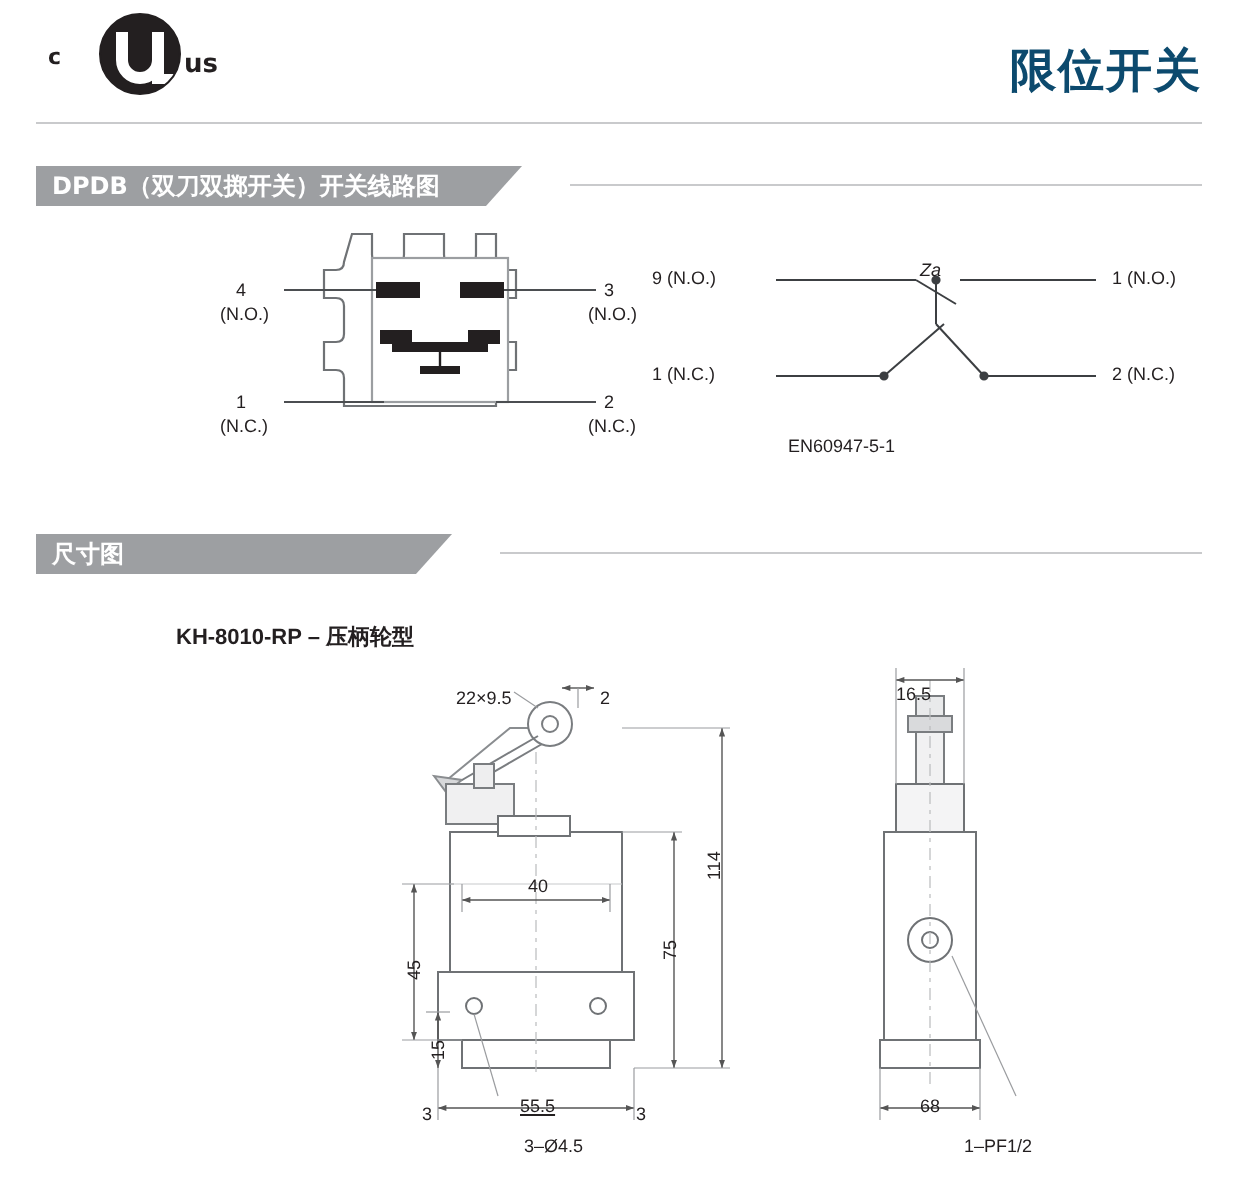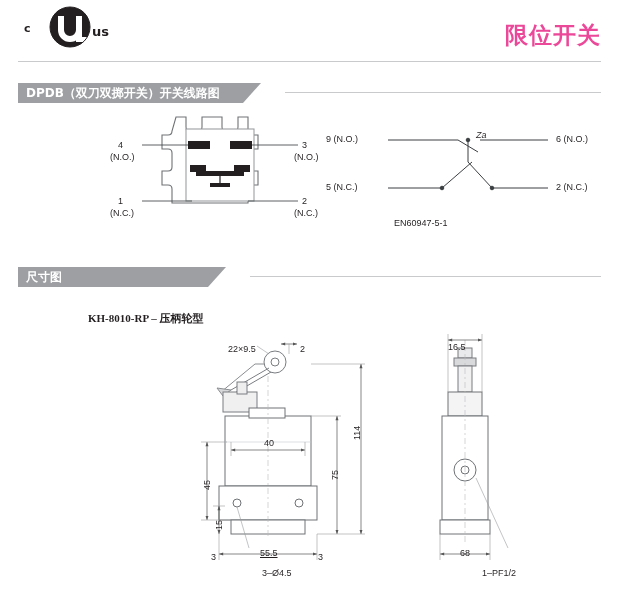--- a/index.html
+++ b/index.html
@@ -13,21 +13,21 @@
   }
   
   .header{
     position:absolute;left:0;top:0;width:619px;height:62px;
   }
   .ul-logo{
     position:absolute;left:20px;top:6px;width:100px;height:46px;
   }
   .page-title{
     position:absolute;right:18px;top:20px;
-    font-size:23px;font-weight:bold;color:#ec4899;
+    font-size:23px;font-weight:bold;color:#0c4a6e;
     letter-spacing:1px;
     font-family:"DejaVu Sans", sans-serif;
   }
   
   .banner{
     position:absolute;height:20px;
   }
   .banner .bar{
     position:absolute;left:0;top:0;height:20px;background:#9d9fa2;
   }
@@ -45,21 +45,21 @@
   .rule{
     position:absolute;height:1px;background:#c9cacc;left:18px;width:583px;
   }
   
   .t{position:absolute;white-space:nowrap;font-size:9px;color:#231f20;}
   .t9{font-size:9px;}
   .cjk{font-family:"DejaVu Sans", sans-serif;}
   svg{display:block;}
   .sub-title{
     position:absolute;font-size:11px;font-weight:bold;color:#231f20;
-    font-family:Liberation Serif, serif;white-space:nowrap;
+    font-family:Liberation Sans, sans-serif;white-space:nowrap;
   }
 </style>
 </head>
 <body>
 
 <div class="header">
 
   <div class="ul-logo">
     <svg width="104" height="46" viewBox="0 0 104 46">
 
@@ -147,24 +147,24 @@
 
       <line x1="78" y1="22" x2="98" y2="34"></line>
 
       <circle cx="88" cy="22" r="1.8" fill="#3c3f42"></circle>
       <circle cx="62" cy="70" r="1.8" fill="#3c3f42"></circle>
       <circle cx="112" cy="70" r="1.8" fill="#3c3f42"></circle>
     </g>
   </svg>
 
   <div class="t t9" style="left:326px;top:34px;">9 (N.O.)</div>
-  <div class="t t9" style="left:556px;top:34px;">6 (N.O.)</div>
-  <div class="t t9" style="left:326px;top:82px;">5 (N.C.)</div>
+  <div class="t t9" style="left:556px;top:34px;">1 (N.O.)</div>
+  <div class="t t9" style="left:326px;top:82px;">1 (N.C.)</div>
   <div class="t t9" style="left:556px;top:82px;">2 (N.C.)</div>
-  <div class="t t9" style="left:476px;top:30px;font-style:italic;">Za</div>
+  <div class="t t9" style="left:460px;top:30px;font-style:italic;">Za</div>
   <div class="t t9" style="left:394px;top:118px;">EN60947-5-1</div>
 </div>
 
 <div class="banner" style="left:18px;top:267px;width:240px;">
   <div class="bar" style="width:190px;"></div>
   <div class="tri" style="left:190px;"></div>
   <div class="label cjk">尺寸图</div>
 </div>
 <div class="rule" style="top:276px;left:250px;width:351px;"></div>
 

